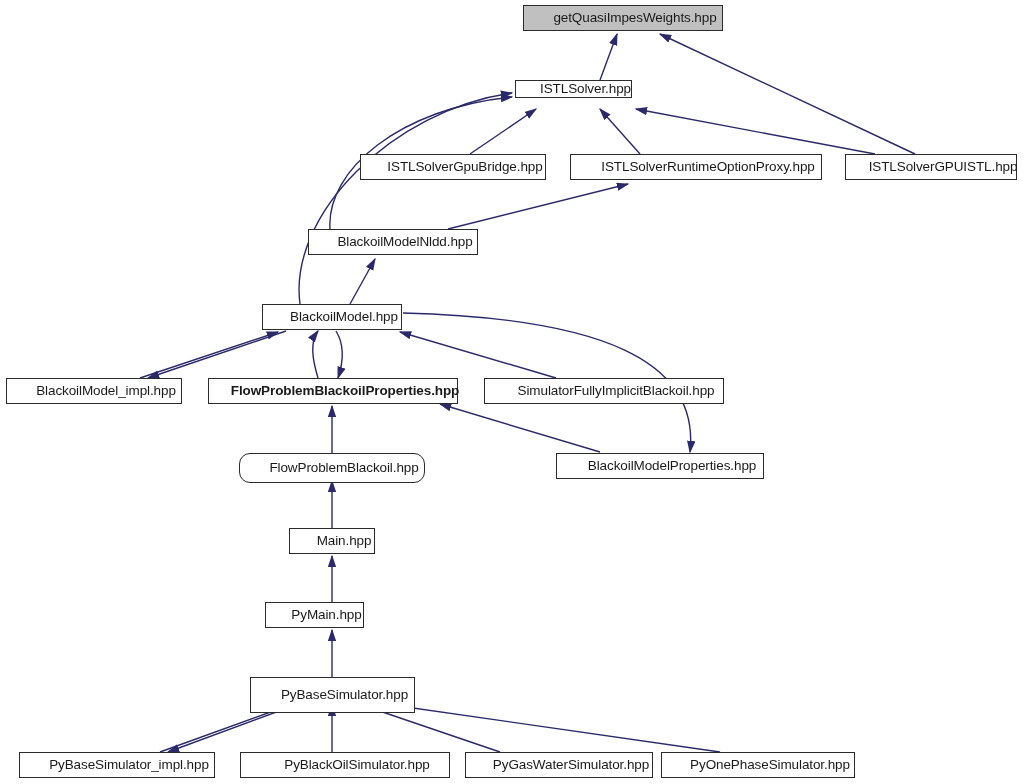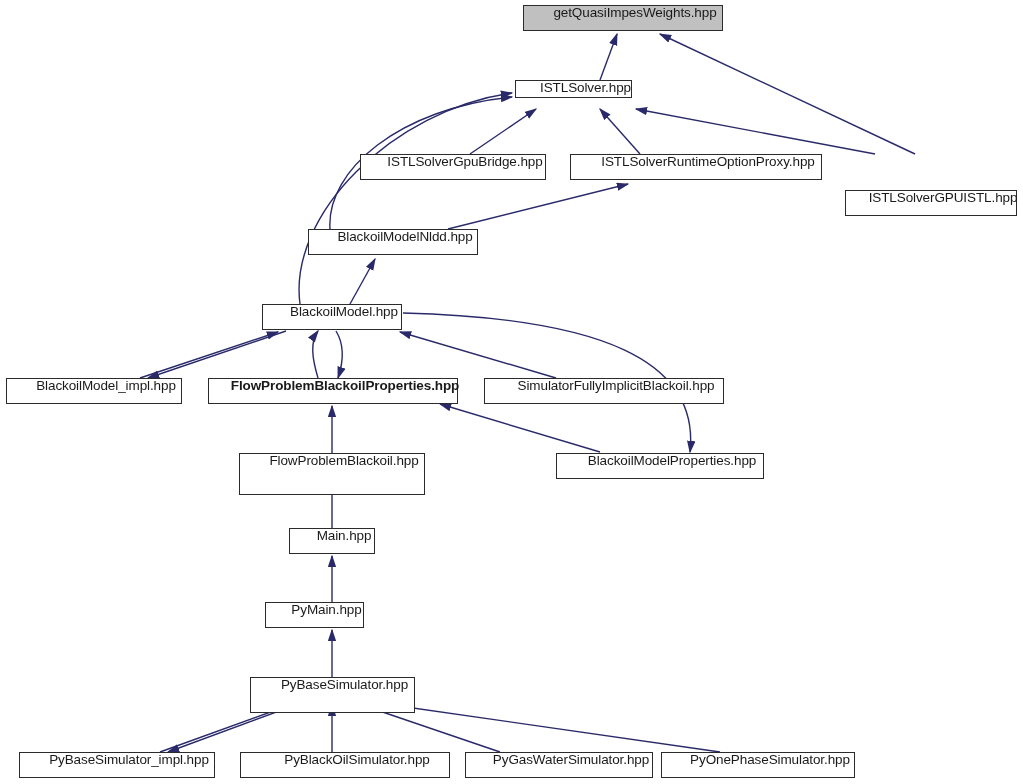--- a/index.html
+++ b/index.html
@@ -25,20 +25,21 @@
   }
   .node {
     position: absolute;
     box-sizing: border-box;
     border: 1px solid #2b2b2b;
     background: #ffffff;
     color: #1a1a1a;
     font-size: 13.5px;
     line-height: 1;
     display: flex;
+    align-items: center;
     justify-content: center;
     white-space: nowrap;
     letter-spacing: -0.1px;
     z-index: 5;
     padding-left: 24px;
   }
   .node.highlight {
     background: #c0c0c0;
     border-color: #2b2b2b;
   }
@@ -91,39 +92,39 @@
       </div>
       <div class="node" style="left: 515px; top: 80px; width: 117px; height: 18px;">
         <span class="node-label">ISTLSolver.hpp</span>
       </div>
       <div class="node" style="left: 360px; top: 154px; width: 186px; height: 26px;">
         <span class="node-label">ISTLSolverGpuBridge.hpp</span>
       </div>
       <div class="node" style="left: 570px; top: 154px; width: 252px; height: 26px;">
         <span class="node-label">ISTLSolverRuntimeOptionProxy.hpp</span>
       </div>
-      <div class="node" style="left: 845px; top: 154px; width: 172px; height: 26px; margin-top: 36px;">
+      <div class="node" style="left: 845px; top: 154px; width: 172px; height: 26px;">
         <span class="node-label">ISTLSolverGPUISTL.hpp</span>
       </div>
       <div class="node" style="left: 308px; top: 229px; width: 170px; height: 26px;">
         <span class="node-label">BlackoilModelNldd.hpp</span>
       </div>
       <div class="node" style="left: 262px; top: 304px; width: 140px; height: 26px;">
         <span class="node-label">BlackoilModel.hpp</span>
       </div>
       <div class="node" style="left: 6px; top: 378px; width: 176px; height: 26px;">
         <span class="node-label">BlackoilModel_impl.hpp</span>
       </div>
       <div class="node" style="left: 208px; top: 378px; width: 250px; height: 26px; font-weight: bold;">
         <span class="node-label">FlowProblemBlackoilProperties.hpp</span>
       </div>
       <div class="node" style="left: 484px; top: 378px; width: 240px; height: 26px;">
         <span class="node-label">SimulatorFullyImplicitBlackoil.hpp</span>
       </div>
-      <div class="node" style="left: 239px; top: 453px; width: 186px; height: 42px;">
+      <div class="node" style="left: 239px; top: 453px; width: 186px; height: 30px; border-radius: 11px;">
         <span class="node-label">FlowProblemBlackoil.hpp</span>
       </div>
       <div class="node" style="left: 556px; top: 453px; width: 208px; height: 26px;">
         <span class="node-label">BlackoilModelProperties.hpp</span>
       </div>
       <div class="node" style="left: 289px; top: 528px; width: 86px; height: 26px;">
         <span class="node-label">Main.hpp</span>
       </div>
       <div class="node" style="left: 265px; top: 602px; width: 99px; height: 26px;">
         <span class="node-label">PyMain.hpp</span>

